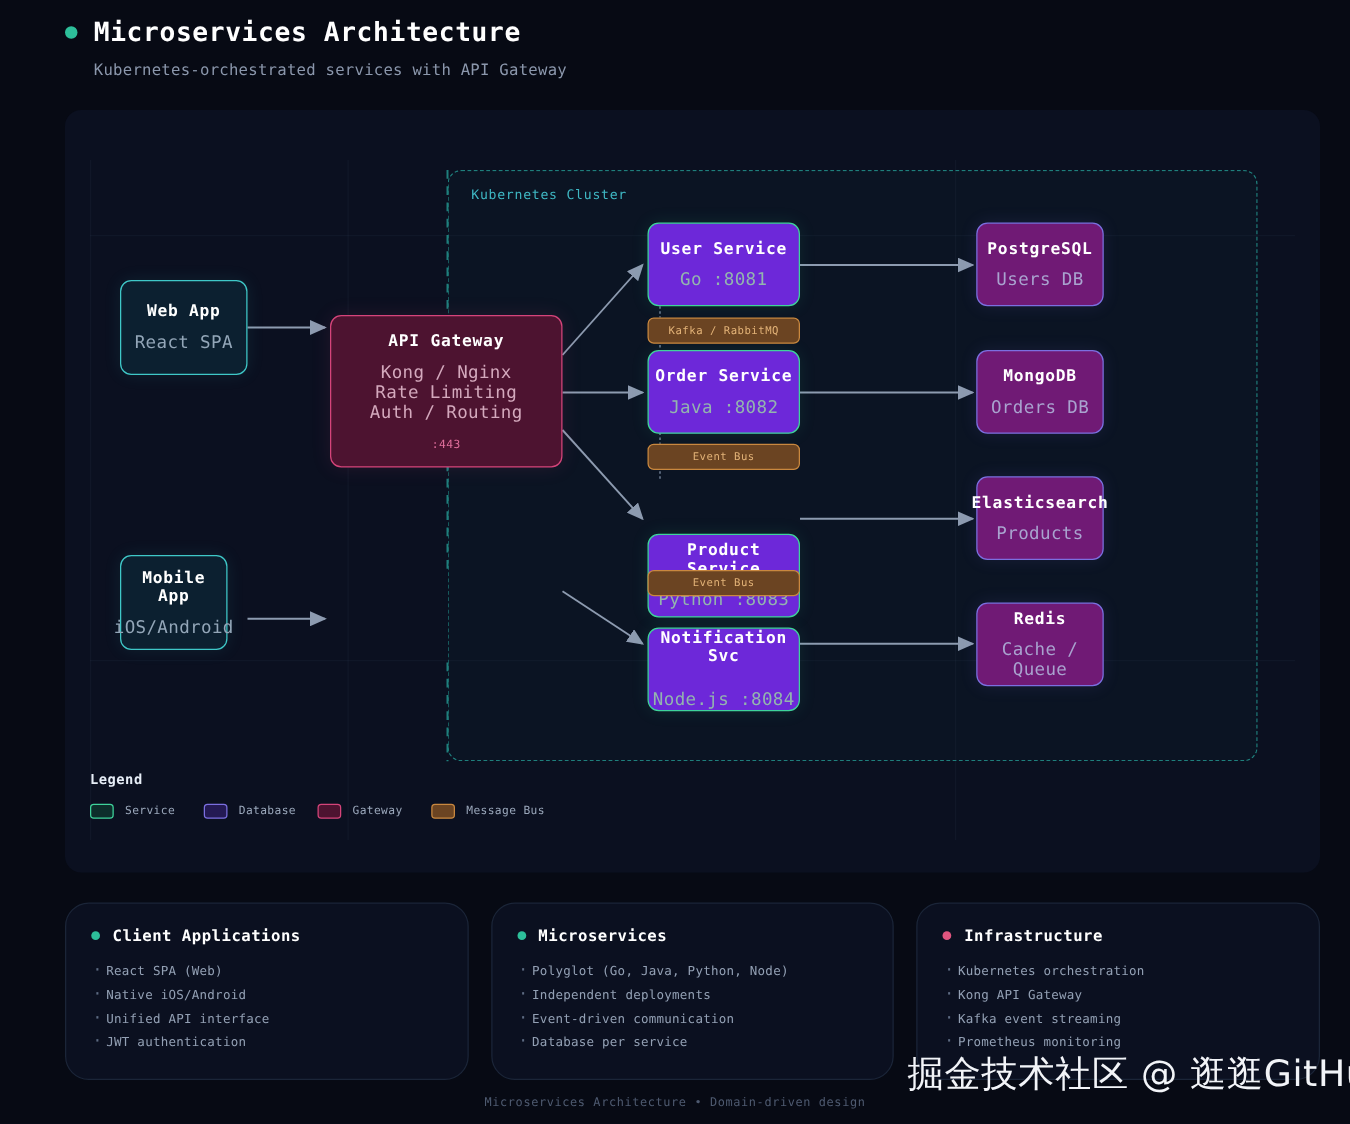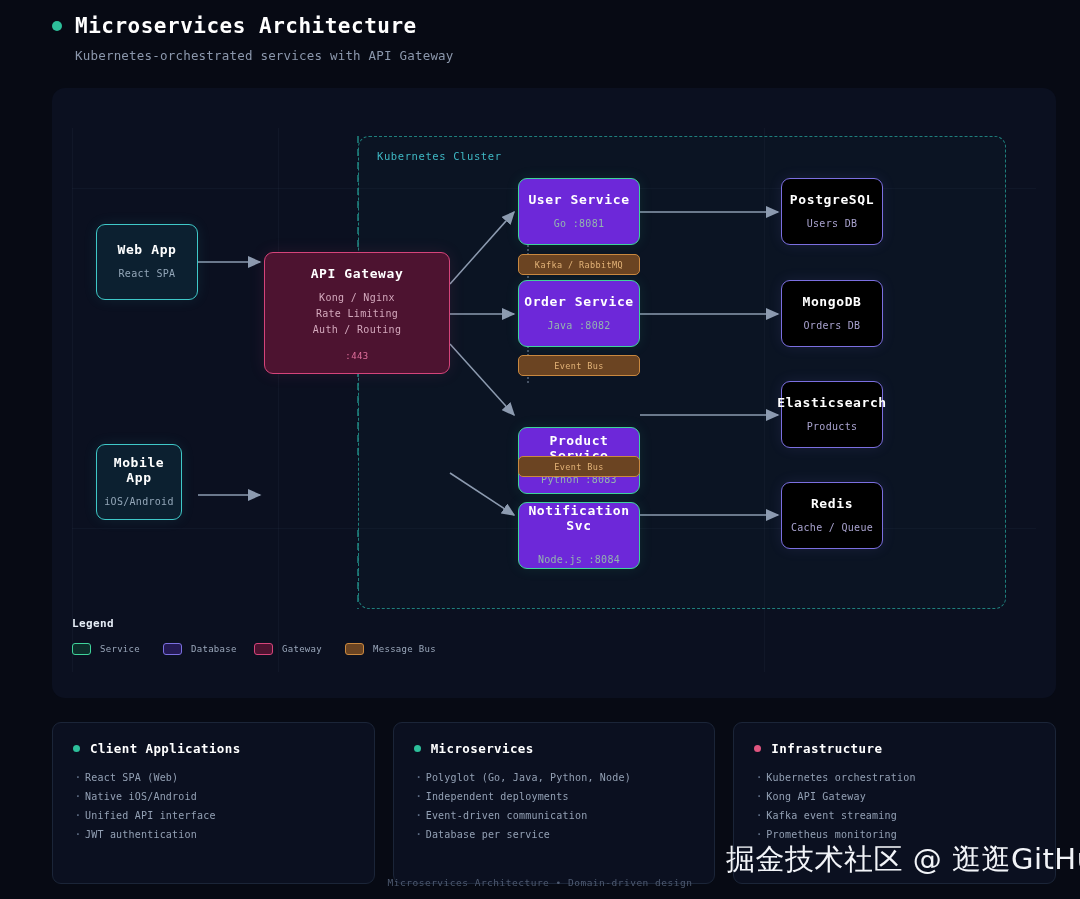--- a/index.html
+++ b/index.html
@@ -69,21 +69,21 @@
     border-radius: 9px;
     display: flex; flex-direction: column;
     align-items: center; justify-content: center;
     text-align: center;
   }
   .node .n-title {
     font-size: 13px; font-weight: bold; color: #ffffff;
     letter-spacing: 0.6px;
   }
   .node .n-sub {
-    font-size: 10px; letter-spacing: 0.3px; margin-top: 9px;
+    font-size: 14px; letter-spacing: 0.3px; margin-top: 9px;
     line-height: 16px;
   }
   .node .n-port {
     font-size: 9px; margin-top: 13px; letter-spacing: 0.4px;
   }
 
   .node.client {
     background: #0c2030;
     border: 1.5px solid #3fc8c8;
     box-shadow: 0 0 14px rgba(63,200,200,0.10);
@@ -99,21 +99,21 @@
   .node.gateway .n-port { color: #e06f9c; }
 
   .node.service {
     background: #6d28d9;
     border: 1.5px solid #3fd39b;
     box-shadow: 0 0 14px rgba(63,211,155,0.10);
   }
   .node.service .n-sub { color: #93b5ae; }
 
   .node.database {
-    background: #000000;
+    background: #701a75;
     border: 1.5px solid #7b6fe0;
     box-shadow: 0 0 14px rgba(123,111,224,0.12);
   }
   .node.database .n-sub { color: #a9a3cf; }
 
   
   .bus {
     position: absolute;
     height: 21px;
     border-radius: 5px;
@@ -139,24 +139,24 @@
     margin-right: 9px; flex: none;
   }
   .legend-label { font-size: 9px; color: #9aa7ba; letter-spacing: 0.3px; }
 
   
   .cards {
     position: absolute; left: 52px; top: 722px;
     width: 1004px; display: flex; gap: 18px;
   }
   .card {
-    width: 329px; height: 162px;
+    width: 329px; height: 142px;
     background: #0b1020;
     border: 1px solid #1b2538;
-    border-radius: 9px;
+    border-radius: 19px;
     padding: 18px 20px 0 20px;
   }
   .card-head { display: flex; align-items: center; gap: 10px; }
   .card-dot { width: 7px; height: 7px; border-radius: 50%; flex: none; }
   .card-title {
     font-size: 12.5px; font-weight: bold; color: #ffffff;
     letter-spacing: 0.4px;
   }
   .card-list { margin-top: 12px; }
   .card-li {

